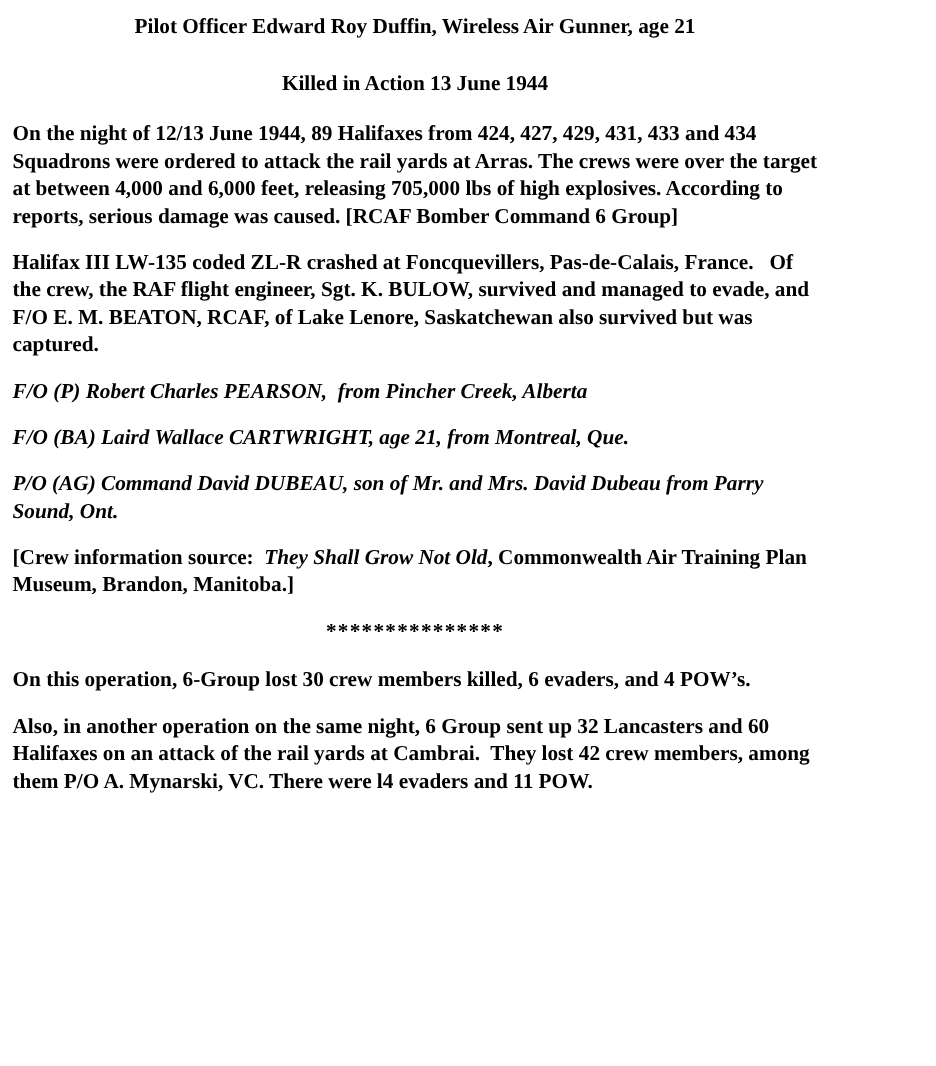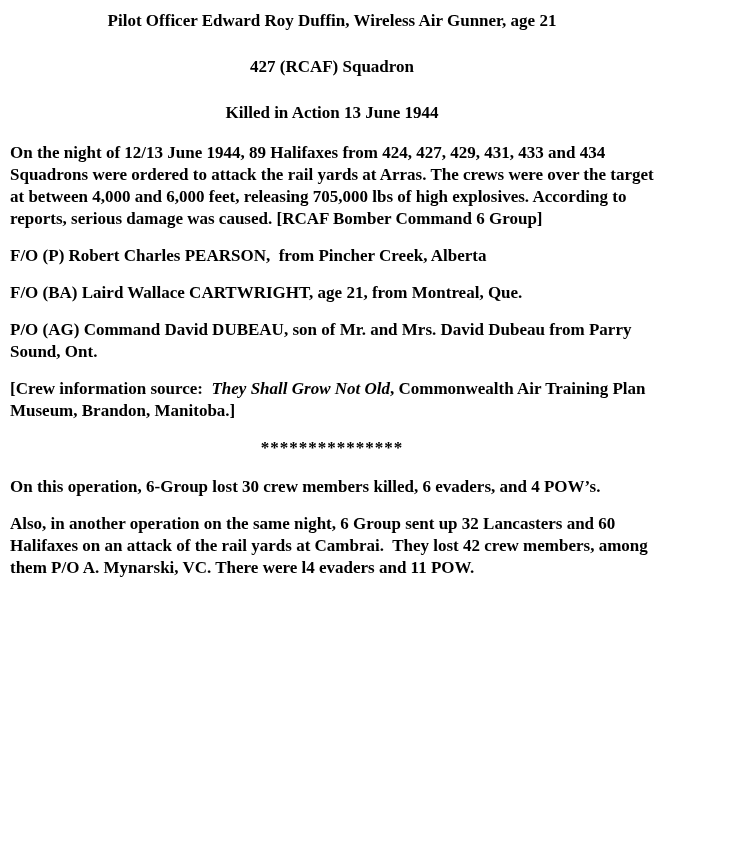--- a/index.html
+++ b/index.html
@@ -31,46 +31,47 @@
   .heading.last {
     margin-bottom: 18px;
   }
   .para {
     margin: 0 0 15px 0;
     white-space: pre-wrap;
   }
   .crew-line {
     margin: 0 0 15px 0;
     white-space: pre-wrap;
+    font-style: italic;
   }
   .source-note {
   }
   .separator {
     text-align: center;
     margin: 0 0 17px 0;
     letter-spacing: 1px;
   }
   .book-title {
     font-style: italic;
     font-weight: bold;
   }
 </style>
 </head>
 <body>
 
 <div class="page">
 
   <div class="heading">Pilot Officer Edward Roy Duffin, Wireless Air Gunner, age 21</div>
 
-  <div class="heading">427 (RCAF) Squadron</div>
 
   <div class="heading last">Killed in Action 13 June 1944</div>
 
   <p class="para">On the night of 12/13 June 1944, 89 Halifaxes from 424, 427, 429, 431, 433 and 434 Squadrons were ordered to attack the rail yards at Arras. The crews were over the target at between 4,000 and 6,000 feet, releasing 705,000 lbs of high explosives. According to reports, serious damage was caused. [RCAF Bomber Command 6 Group]</p>
 
+  <p class="para">Halifax III LW-135 coded ZL-R crashed at Foncquevillers, Pas-de-Calais, France.   Of the crew, the RAF flight engineer, Sgt. K. BULOW, survived and managed to evade, and F/O E. M. BEATON, RCAF, of Lake Lenore, Saskatchewan also survived but was captured.</p>
 
 
   <p class="crew-line">F/O (P) Robert Charles PEARSON,  from Pincher Creek, Alberta</p>
 
   <p class="crew-line">F/O (BA) Laird Wallace CARTWRIGHT, age 21, from Montreal, Que.</p>
 
   <p class="crew-line">P/O (AG) Command David DUBEAU, son of Mr. and Mrs. David Dubeau from Parry Sound, Ont.</p>
 
 
 

